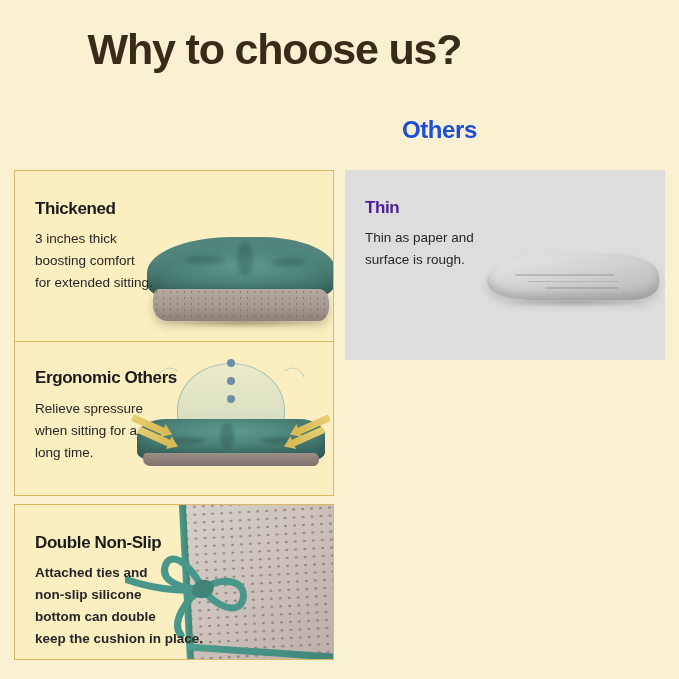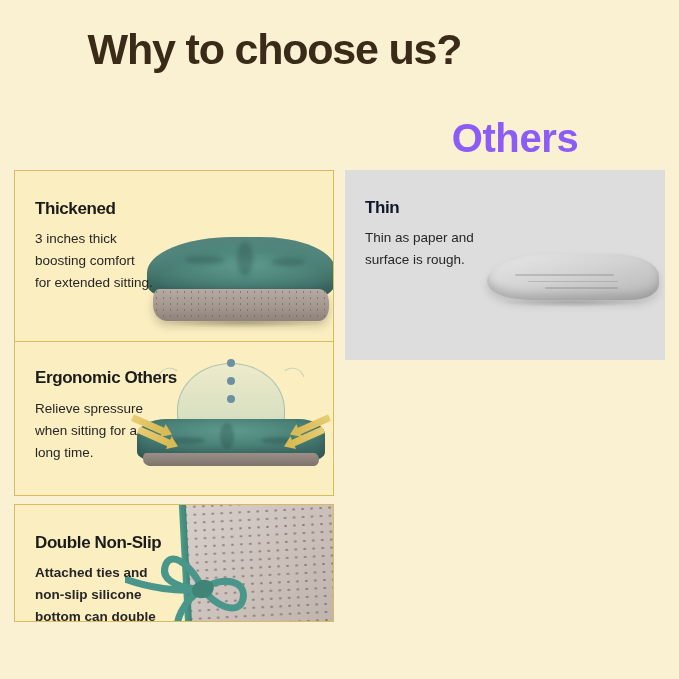--- a/index.html
+++ b/index.html
@@ -45,24 +45,24 @@
     width: 220px;
     text-align: center;
     font-size: 40px;
     letter-spacing: -1px;
     color: #3a2a18;
   }
   .col-head.others {
     top: 118px;
     left: 402px;
     width: 226px;
-    text-align: center;
-    font-size: 40px;
+    text-align: left;
+    font-size: 24px;
     letter-spacing: -0.4px;
-    color: #8b5cf6;
+    color: #1d4ed8;
   }
 
   
   .grid {
     position: absolute;
     top: 170px;
     left: 14px;
     width: 651px;
     height: 496px;
   }
@@ -78,32 +78,32 @@
     border: 1px solid #dcb860;
   }
   .card.others {
     left: 331px;
     width: 320px;
     background: #dddddd;
     border: none;
   }
   .row1 { top: 0;   height: 190px; }
   .row2 { top: 171px; height: 155px; }
-  .row3 { top: 334px; height: 118px; }
+  .row3 { top: 334px; height: 156px; }
 
   .card-title {
     position: absolute;
     left: 20px;
     font-weight: bold;
     font-size: 17px;
     letter-spacing: -0.4px;
     color: #1b1b1b;
     z-index: 4;
   }
-  .card.others .card-title { color: #0f172a; }
+  .card.others .card-title { color: #4c1d95; }
   .card-body {
     position: absolute;
     left: 20px;
     font-size: 13.5px;
     line-height: 1.62;
     color: #262626;
     white-space: pre-line;
     z-index: 4;
   }
   .row1 .card-title { top: 28px; }

